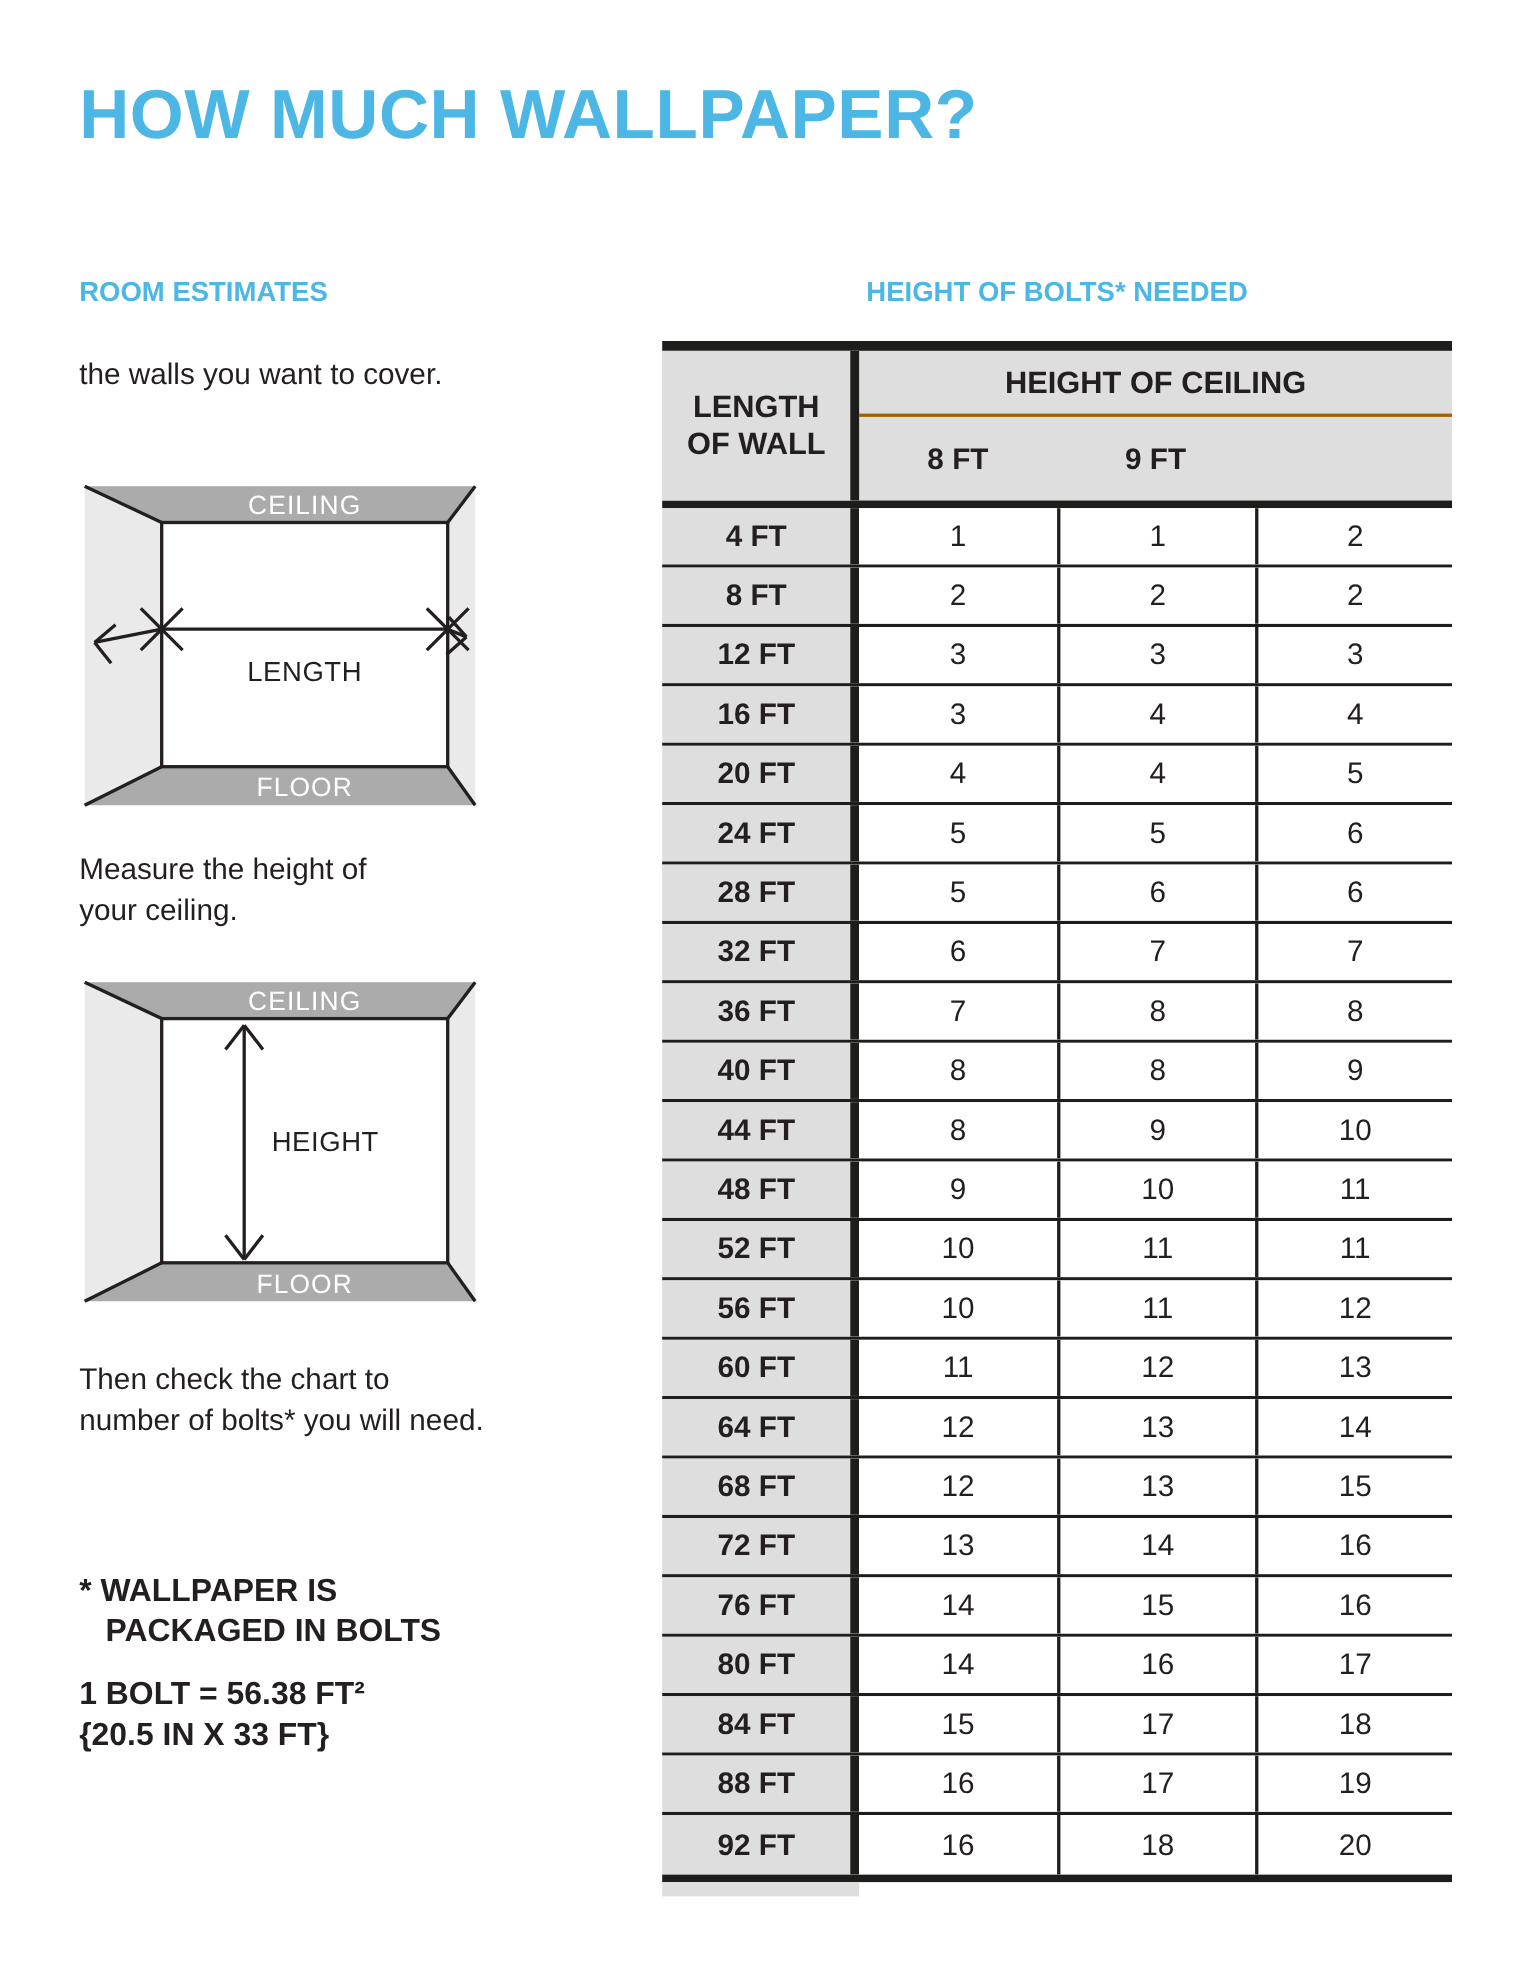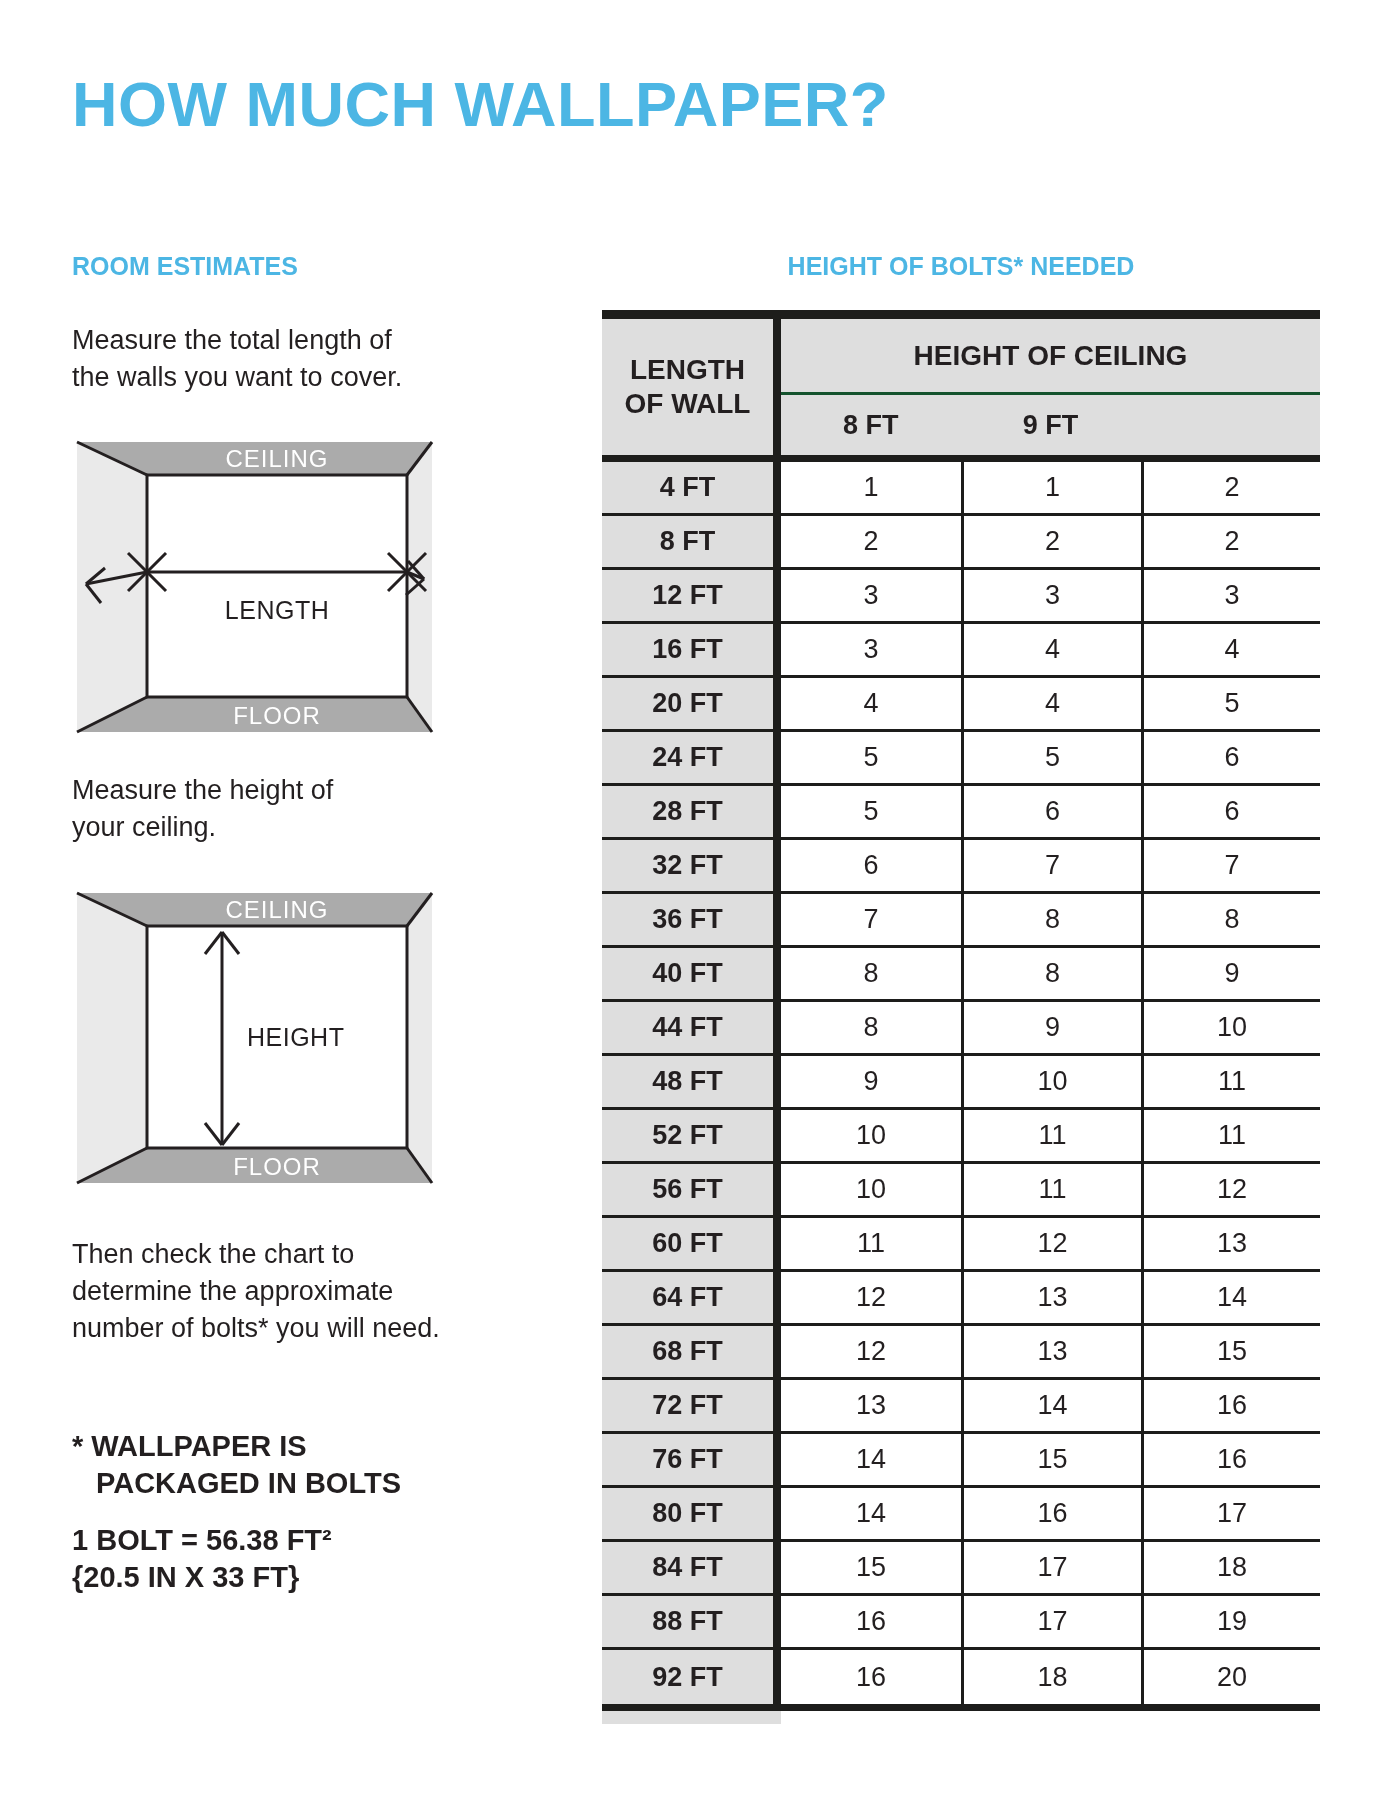--- a/index.html
+++ b/index.html
@@ -32,22 +32,22 @@
   .tbl { left:602px; top:310px; width:718px; }
   .tbar { width:718px; background:#1d1d1b; }
   .thead { display:grid; grid-template-columns:179px 539px; height:136px; background:#dedede; }
   .th-label {
     background:#dedede; border-right:8px solid #1d1d1b;
     display:flex; flex-direction:column; align-items:center; justify-content:center;
     font-weight:bold; font-size:28px; line-height:34px;
   }
   .th-right { display:flex; flex-direction:column; }
   .th-group {
-    height:76px; display:flex; align-items:center; justify-content:center;
-    font-weight:bold; font-size:28px; border-bottom:3px solid #14532d;
+    height:60px; display:flex; align-items:center; justify-content:center;
+    font-weight:bold; font-size:28px; border-bottom:3px solid #a16207;
   }
   .th-cols { flex:1; display:grid; grid-template-columns:repeat(3,1fr); }
   .th-col { display:flex; align-items:center; justify-content:center; font-weight:bold; font-size:27px; }
 
   .tbody { width:718px; }
   .trow { display:grid; grid-template-columns:179px 180px 180px 179px; height:54px; border-bottom:3px solid #1d1d1b; }
   .trow:last-child { border-bottom:none; }
   .tcell { display:flex; align-items:center; justify-content:center; font-size:27px; background:#ffffff; }
   .tcell.label { background:#dedede; font-weight:bold; border-right:8px solid #1d1d1b; }
   .trow > .tcell:nth-child(3), .trow > .tcell:nth-child(4) { border-left:3px solid #1d1d1b; }
@@ -58,21 +58,20 @@
   .measure-label { fill:#231f20; font-size:25px; letter-spacing:0.5px; }
 </style>
 </head>
 <body>
 
 <div class="abs page-title">HOW MUCH WALLPAPER?</div>
 
 <div class="abs sec-head" style="left:72px;">ROOM ESTIMATES</div>
 
 <div class="abs body-text" style="top:322px;">
-  <div>Measure the total length of</div>
   <div>the walls you want to cover.</div>
 </div>
 
 <div class="abs diagram" style="top:437px;">
   <svg width="365" height="300" viewBox="0 0 365 300">
     <polygon points="5,5 360,5 335,38 75,38" fill="#ababab"></polygon>
     <polygon points="75,260 335,260 360,295 5,295" fill="#ababab"></polygon>
     <polygon points="5,5 75,38 75,260 5,295" fill="#eaeaea"></polygon>
     <polygon points="360,5 335,38 335,260 360,295" fill="#eaeaea"></polygon>
     <rect x="75" y="38" width="260" height="222" fill="#ffffff" stroke="#231f20" stroke-width="3"></rect>
@@ -127,21 +126,20 @@
       <line x1="150" y1="257" x2="167" y2="235"></line>
     </g>
     <text x="205" y="30" text-anchor="middle" class="room-label">CEILING</text>
     <text x="205" y="287" text-anchor="middle" class="room-label">FLOOR</text>
     <text x="175" y="158" text-anchor="start" class="measure-label">HEIGHT</text>
   </svg>
 </div>
 
 <div class="abs body-text" style="top:1236px;">
   <div>Then check the chart to</div>
-  <div>determine the approximate</div>
   <div>number of bolts* you will need.</div>
 </div>
 
 <div class="abs foot-bold" style="top:1428px;">
   <div>* WALLPAPER IS</div>
   <div class="indent">PACKAGED IN BOLTS</div>
 </div>
 
 <div class="abs foot-bold" style="top:1522px;">
   <div>1 BOLT = 56.38 FT²</div>

